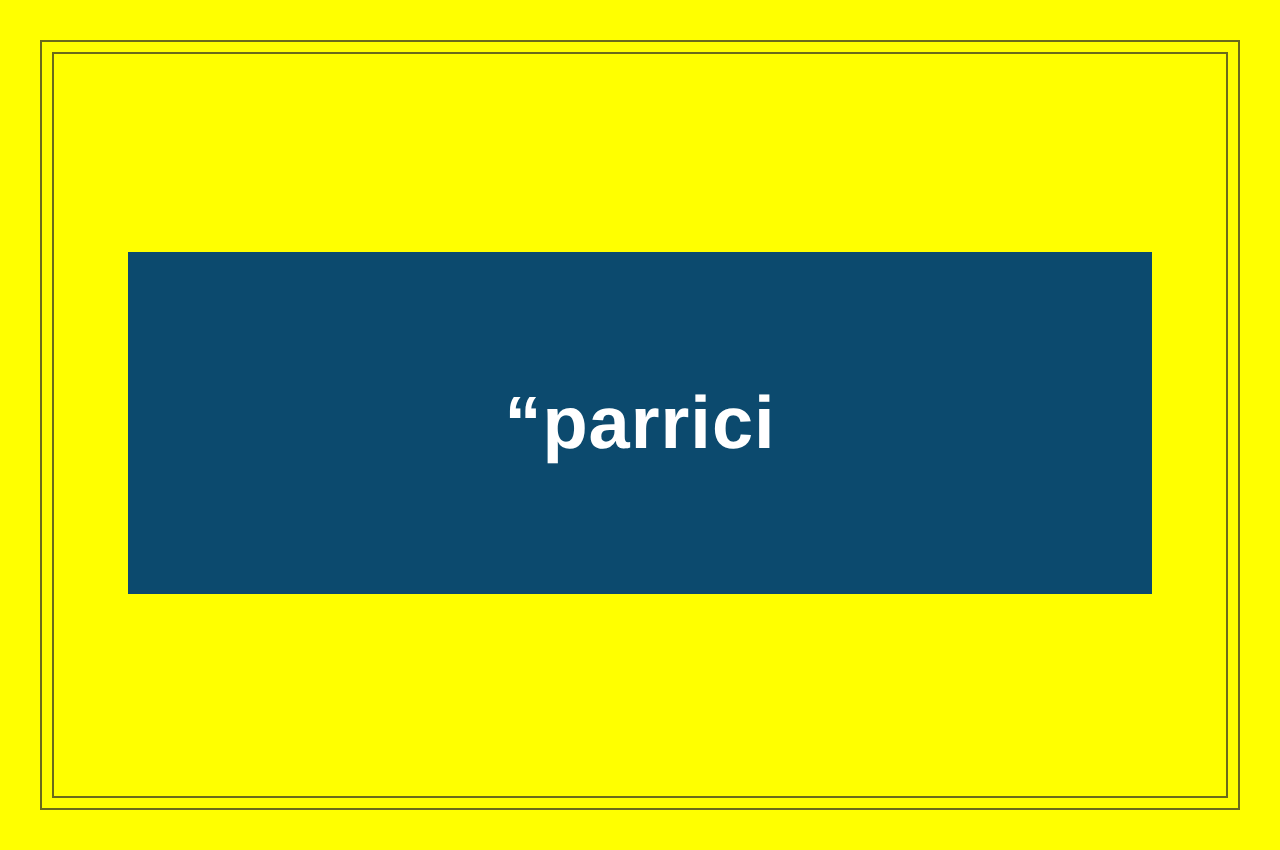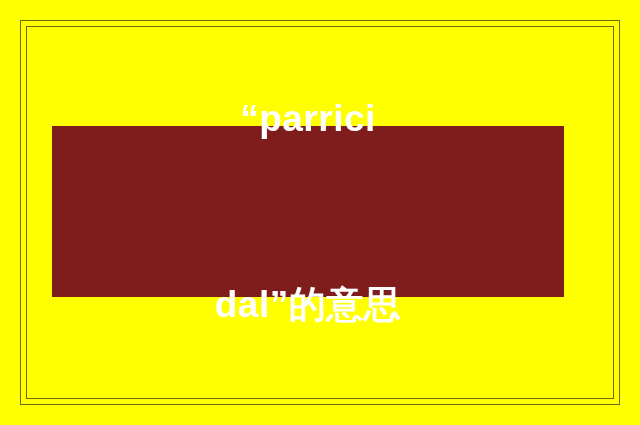--- a/index.html
+++ b/index.html
@@ -41,25 +41,25 @@
     right: 26px;
     bottom: 26px;
     border: 1px solid #6b6b1a;
     box-sizing: border-box;
     pointer-events: none;
   }
 
   
   .title-panel {
     position: absolute;
-    left: 52px;
+    left: 64px;
     top: 126px;
     width: 512px;
     height: 171px;
-    background: #7f1d1d;
+    background: #0c4a6e;
     box-sizing: border-box;
     display: flex;
     flex-direction: column;
     align-items: center;
     justify-content: center;
   }
 
   .title-text {
     color: #ffffff;
     font-weight: bold;
@@ -79,17 +79,16 @@
 <body>
 
 <div id="canvas">
 
   <div class="frame-outer"></div>
   <div class="frame-inner"></div>
 
   <div class="title-panel">
     <div class="title-text">
       <span class="title-line">“parrici</span>
-      <span class="title-line">dal”的意思</span>
     </div>
   </div>
 
 </div>
 
 </body></html>

